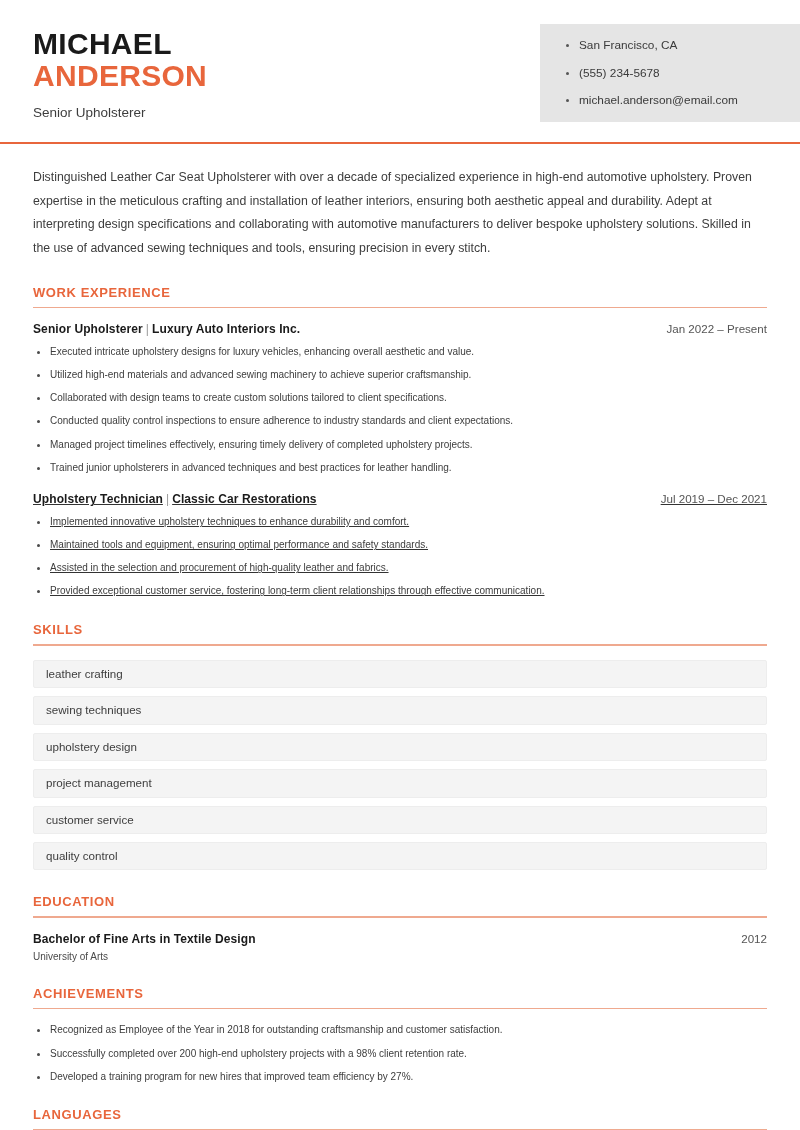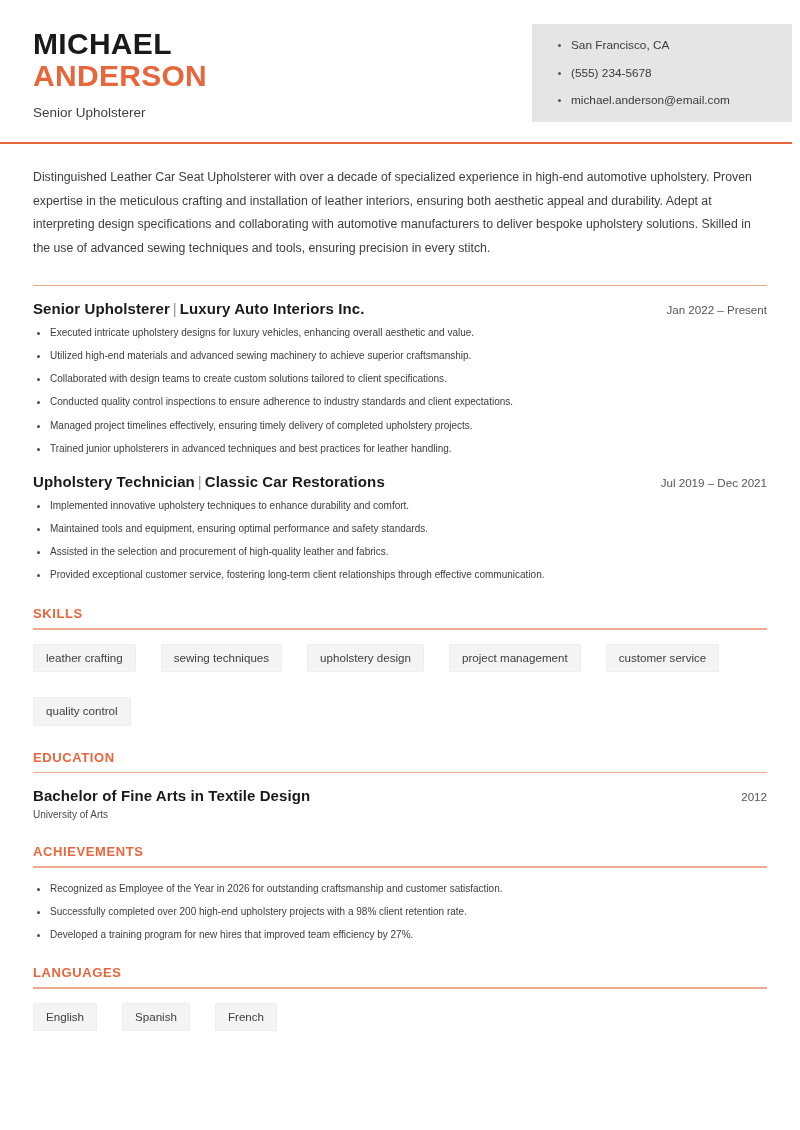--- a/index.html
+++ b/index.html
@@ -12,21 +12,21 @@
     height: 1130px;
     font-family: "Liberation Sans", sans-serif;
     color: #333333;
     position: relative;
     overflow: hidden;
   }
 
   
   .header {
     position: relative;
-    padding: 22px 8px 0 0;
+    padding: 22px 0 0 0;
     min-height: 108px;
   }
   .header-inner {
     display: flex;
     align-items: flex-start;
     justify-content: space-between;
   }
   .identity {
     padding-left: 33px;
     padding-top: 6px;
@@ -118,21 +118,21 @@
   
   .entry { margin-bottom: 18px; }
   .entry:last-child { margin-bottom: 0; }
   .entry-head {
     display: flex;
     align-items: baseline;
     justify-content: space-between;
     gap: 16px;
   }
   .entry-title {
-    font-size: 15px;
+    font-size: 12px;
     font-weight: bold;
     color: #1a1a1a;
     letter-spacing: 0.1px;
   }
   .entry-sep {
     color: #999999;
     font-weight: normal;
     padding: 0 3px;
   }
   .entry-date {
@@ -168,21 +168,22 @@
     width: 3px;
     height: 3px;
     border-radius: 50%;
     background: #4a4a4a;
   }
 
   
   .chips {
     display: flex;
     flex-wrap: wrap;
-    gap: 25px;
+    gap: 8px;
+    flex-direction: column;
   }
   .chip {
     background: #f4f4f4;
     border: 1px solid #ededed;
     border-radius: 2px;
     padding: 6px 12px;
     font-size: 11.6px;
     color: #3d3d3d;
     line-height: 1.25;
   }
@@ -206,40 +207,41 @@
     </div>
   </div>
   <div class="header-rule"></div>
 </div>
 
 <div class="content">
 
   <p class="summary">Distinguished Leather Car Seat Upholsterer with over a decade of specialized experience in high-end automotive upholstery. Proven expertise in the meticulous crafting and installation of leather interiors, ensuring both aesthetic appeal and durability. Adept at interpreting design specifications and collaborating with automotive manufacturers to deliver bespoke upholstery solutions. Skilled in the use of advanced sewing techniques and tools, ensuring precision in every stitch.</p>
 
   <div class="section">
+    <div class="section-title">WORK EXPERIENCE</div>
     <div class="section-rule"></div>
 
     <div class="entry">
       <div class="entry-head">
         <div class="entry-title">
           <span>Senior Upholsterer</span><span class="entry-sep">|</span><span>Luxury Auto Interiors Inc.</span>
         </div>
         <div class="entry-date">Jan 2022 – Present</div>
       </div>
       <ul class="bullets">
         <li>Executed intricate upholstery designs for luxury vehicles, enhancing overall aesthetic and value.</li>
         <li>Utilized high-end materials and advanced sewing machinery to achieve superior craftsmanship.</li>
         <li>Collaborated with design teams to create custom solutions tailored to client specifications.</li>
         <li>Conducted quality control inspections to ensure adherence to industry standards and client expectations.</li>
         <li>Managed project timelines effectively, ensuring timely delivery of completed upholstery projects.</li>
         <li>Trained junior upholsterers in advanced techniques and best practices for leather handling.</li>
       </ul>
     </div>
 
-    <div class="entry" style="margin-top:16px;">
+    <div class="entry" style="margin-top:16px;text-decoration:underline;">
       <div class="entry-head">
         <div class="entry-title">
           <span>Upholstery Technician</span><span class="entry-sep">|</span><span>Classic Car Restorations</span>
         </div>
         <div class="entry-date">Jul 2019 – Dec 2021</div>
       </div>
       <ul class="bullets">
         <li>Implemented innovative upholstery techniques to enhance durability and comfort.</li>
         <li>Maintained tools and equipment, ensuring optimal performance and safety standards.</li>
         <li>Assisted in the selection and procurement of high-quality leather and fabrics.</li>
@@ -270,21 +272,21 @@
         <div class="entry-date">2012</div>
       </div>
       <div class="entry-sub">University of Arts</div>
     </div>
   </div>
 
   <div class="section">
     <div class="section-title">ACHIEVEMENTS</div>
     <div class="section-rule"></div>
     <ul class="bullets" style="margin-top:0;">
-      <li>Recognized as Employee of the Year in 2026 for outstanding craftsmanship and customer satisfaction.</li>
+      <li>Recognized as Employee of the Year in 2018 for outstanding craftsmanship and customer satisfaction.</li>
       <li>Successfully completed over 200 high-end upholstery projects with a 98% client retention rate.</li>
       <li>Developed a training program for new hires that improved team efficiency by 27%.</li>
     </ul>
   </div>
 
   <div class="section">
     <div class="section-title">LANGUAGES</div>
     <div class="section-rule"></div>
     <div class="chips">
       <span class="chip">English</span>

